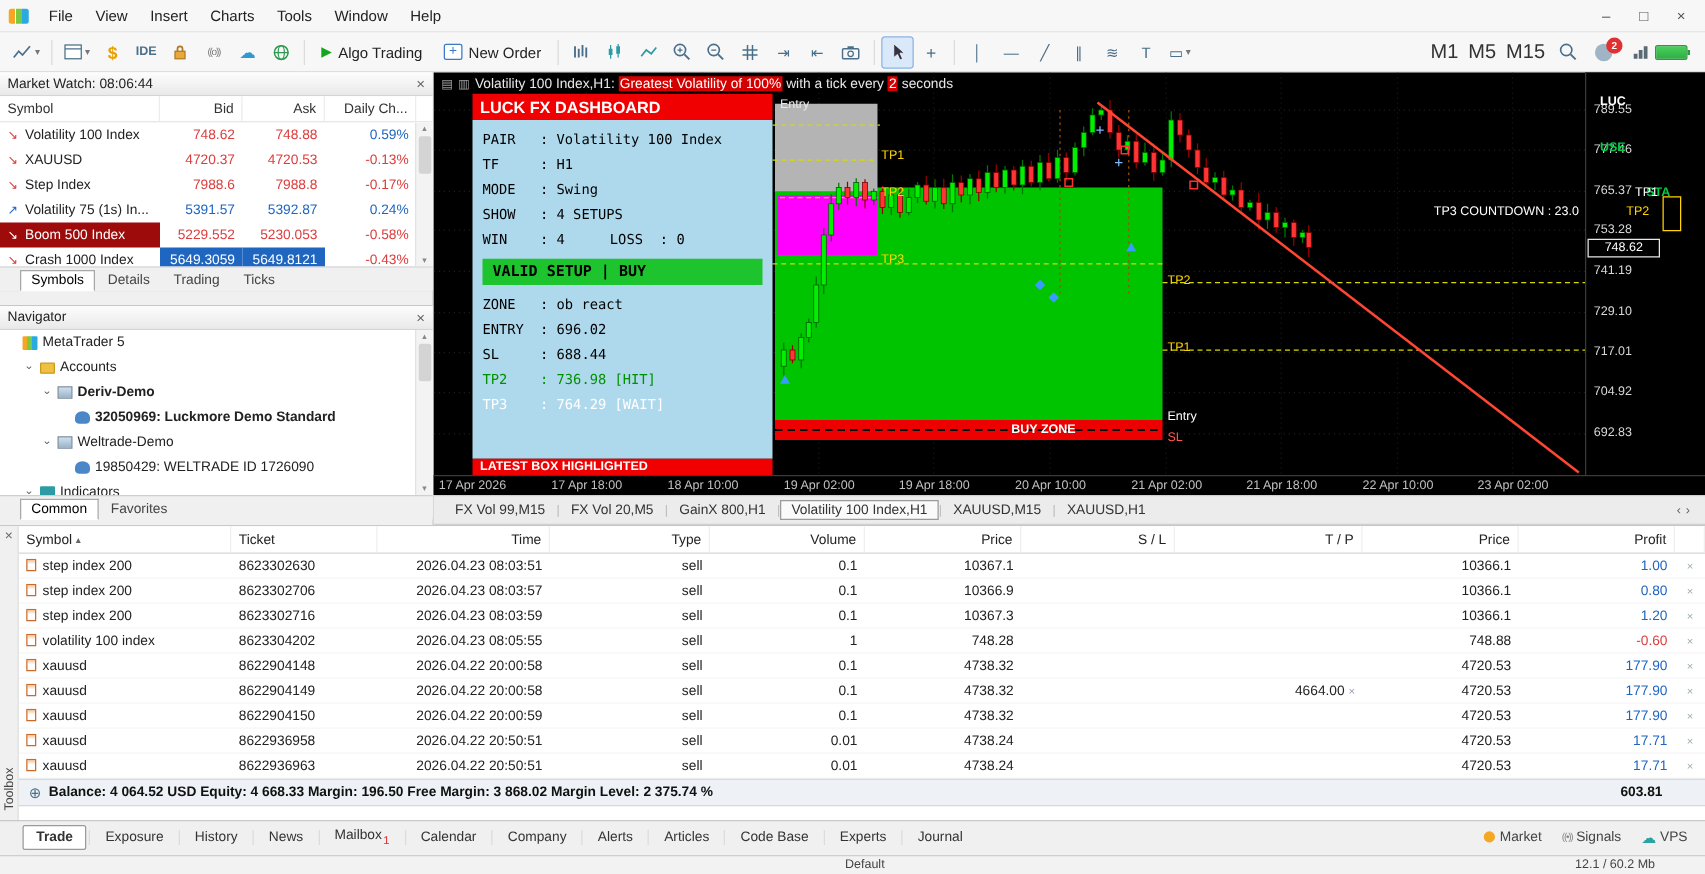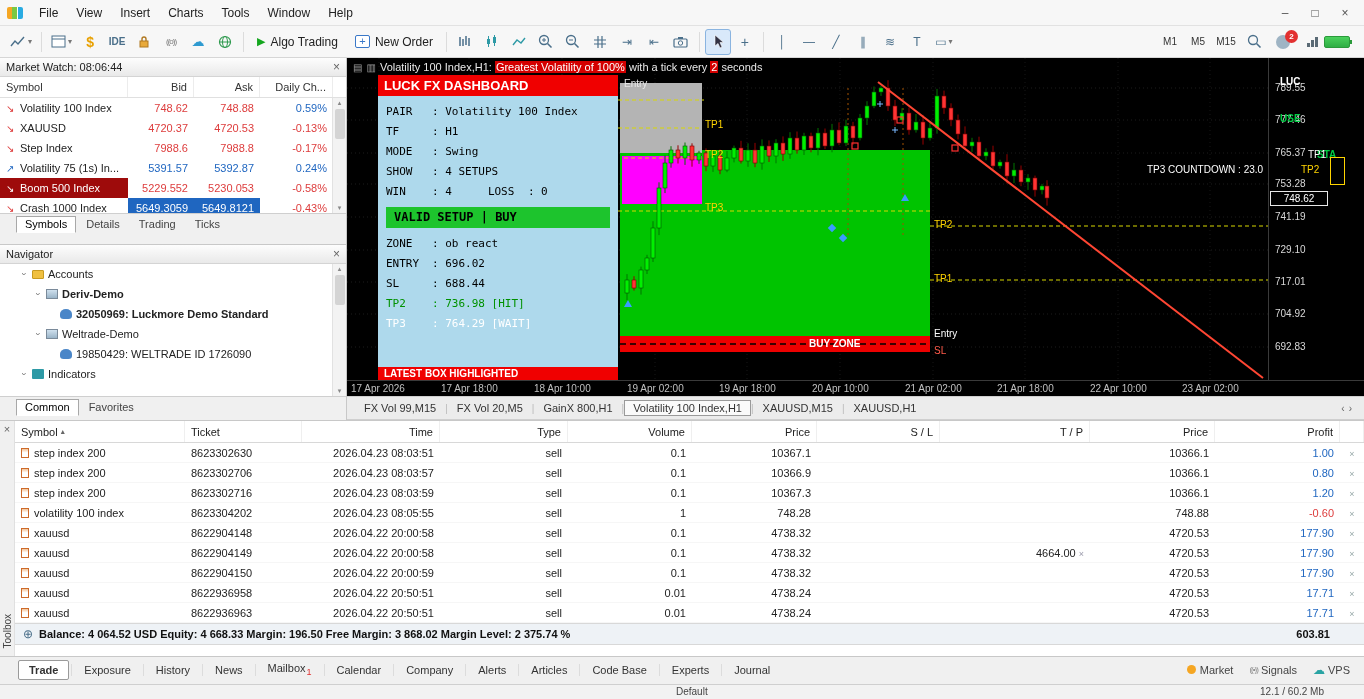--- a/index.html
+++ b/index.html
@@ -16,21 +16,21 @@
   .tb-label{gap:5px;color:#222;padding:0 8px}
   .sep{width:1px;height:20px;background:#dcdcdc;margin:0 4px}
   .g-play{color:#14a61e;font-size:11px}
   .g-dollar{color:#e8a000;font-weight:bold;font-size:14px}
   .g-cloud{color:#2e9ad0;font-size:13px}
   .g-cast{font-size:8px;color:#777;letter-spacing:-1px}
   .g-cross{font-size:14px;color:#4a6f8a}
   .g-tool{font-size:12px;color:#4a6f8a}
   .g-ide{font-size:10px;font-weight:bold;color:#4a6f8a}
   .g-neworder{width:15px;height:13px;border:1px solid #3a78c8;color:#3a78c8;font-size:11px;line-height:11px;text-align:center;border-radius:2px;background:#fff}
-  .tf-btn{font-size:10px;color:#333;min-width:28px;justify-content:center}
+  .tf-btn{font-size:16px;color:#333;min-width:28px;justify-content:center}
   .tf-group{display:flex;margin-left:auto}
   .avatar-wrap{position:relative;margin:0 8px}
   .avatar{width:14px;height:14px;border-radius:50%;background:#9fb4c4;display:block}
   .badge{position:absolute;top:-5px;right:-8px;background:#e23030;color:#fff;border-radius:7px;font-size:8px;min-width:13px;height:13px;line-height:13px;text-align:center;font-weight:bold}
   .sigbars{display:flex;align-items:flex-end;gap:1px;margin-left:8px}
   .sigbars i{display:block;width:3px;background:#5a6a75}
   .batt{width:26px;height:12px;border:1px solid #2a9a3a;border-radius:2px;background:linear-gradient(#4ad05c,#2fae44);margin:0 8px 0 5px;position:relative}
   .batt:after{content:"";position:absolute;right:-3px;top:3px;width:2px;height:4px;background:#2a9a3a}
   
   .left-panel{position:absolute;top:58px;left:0;width:347px;height:362px;background:#f0f0f0;border-right:1px solid #c8c8c8}
@@ -395,20 +395,25 @@
         <div class="mini-tab">Trading</div>
         <div class="mini-tab">Ticks</div>
       </div>
   </div>
   <div class="navigator">
     <div class="panel-header">
       <span>Navigator</span>
       <span class="ph-x">×</span>
     </div>
     <div class="nav-tree">
+        <div class="nav-row" style="padding-left: 4px;">
+          <span class="chev-sp"></span>
+          <span class="tico ic-mt5"></span>
+          <span class="nav-label">MetaTrader 5</span>
+        </div>
         <div class="nav-row" style="padding-left: 18px;">
           <span class="chev">›</span>
           <span class="tico ic-folder"></span>
           <span class="nav-label">Accounts</span>
         </div>
         <div class="nav-row" style="padding-left: 32px;">
           <span class="chev">›</span>
           <span class="tico ic-server"></span>
           <span class="nav-label bold">Deriv-Demo</span>
         </div>

